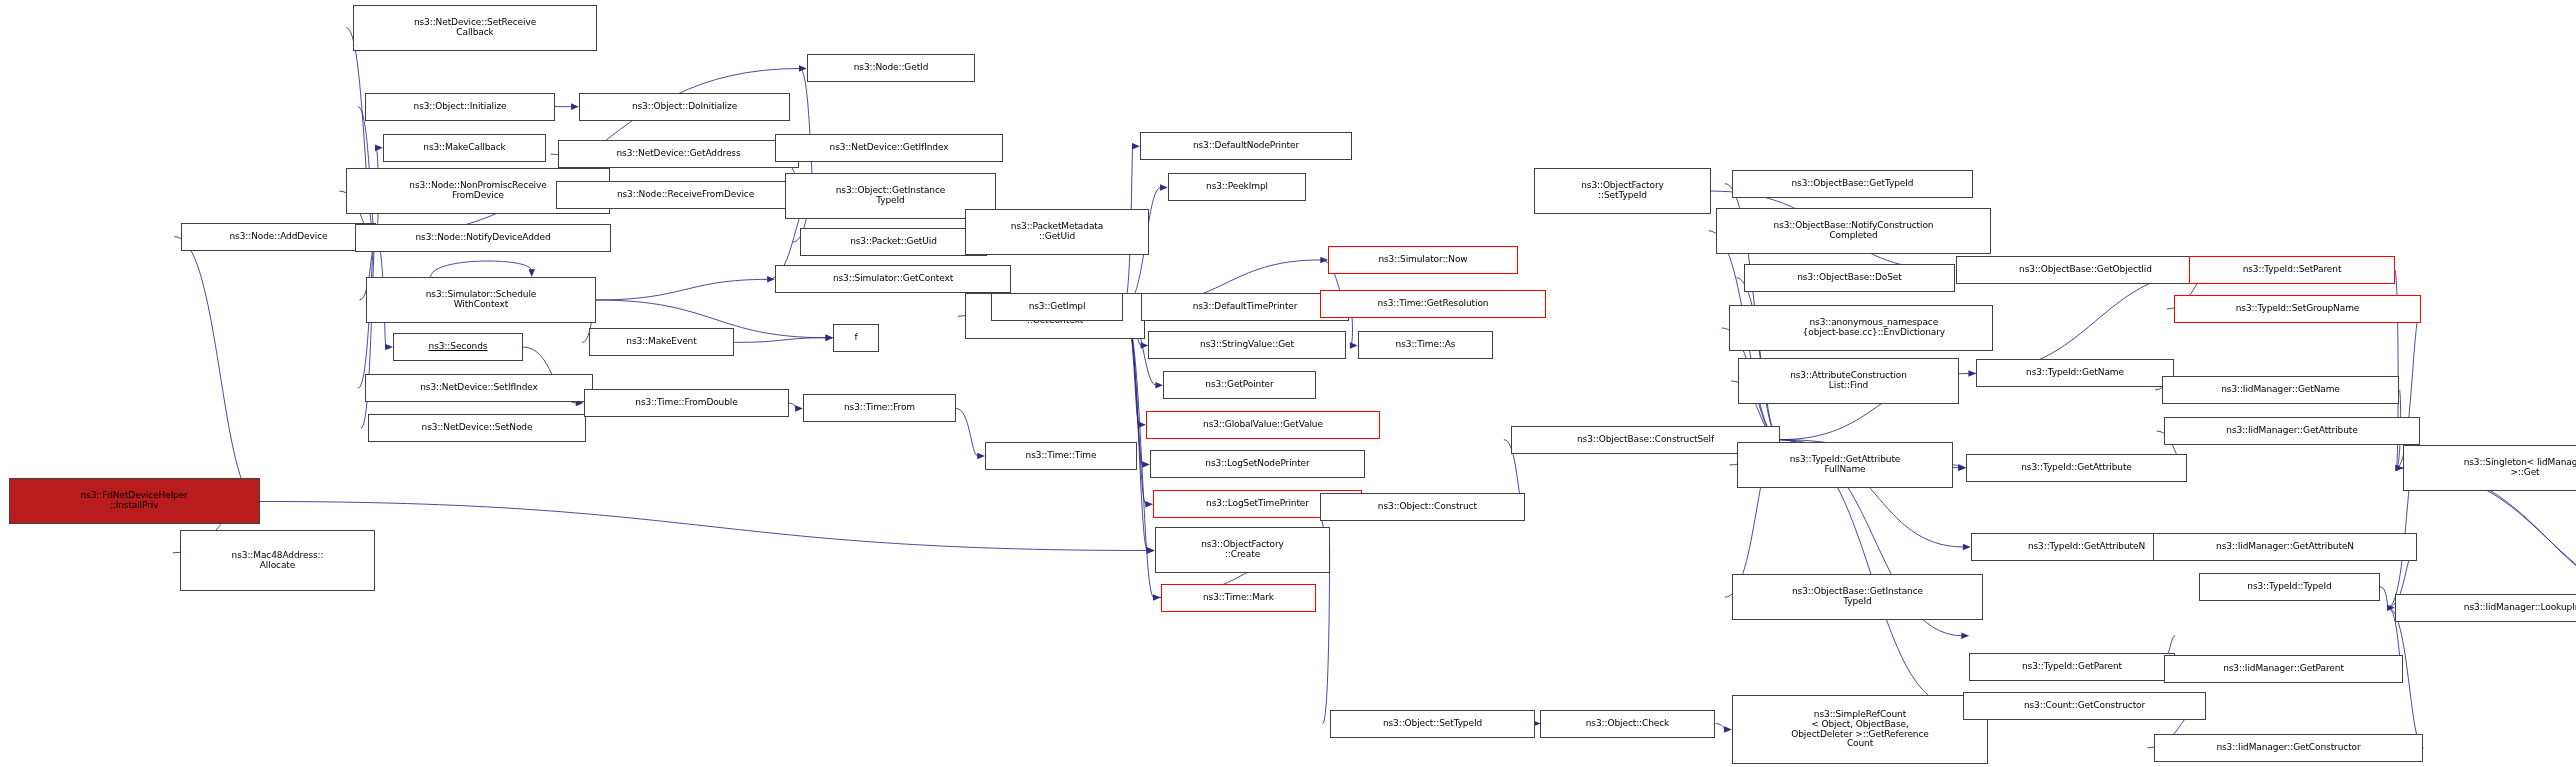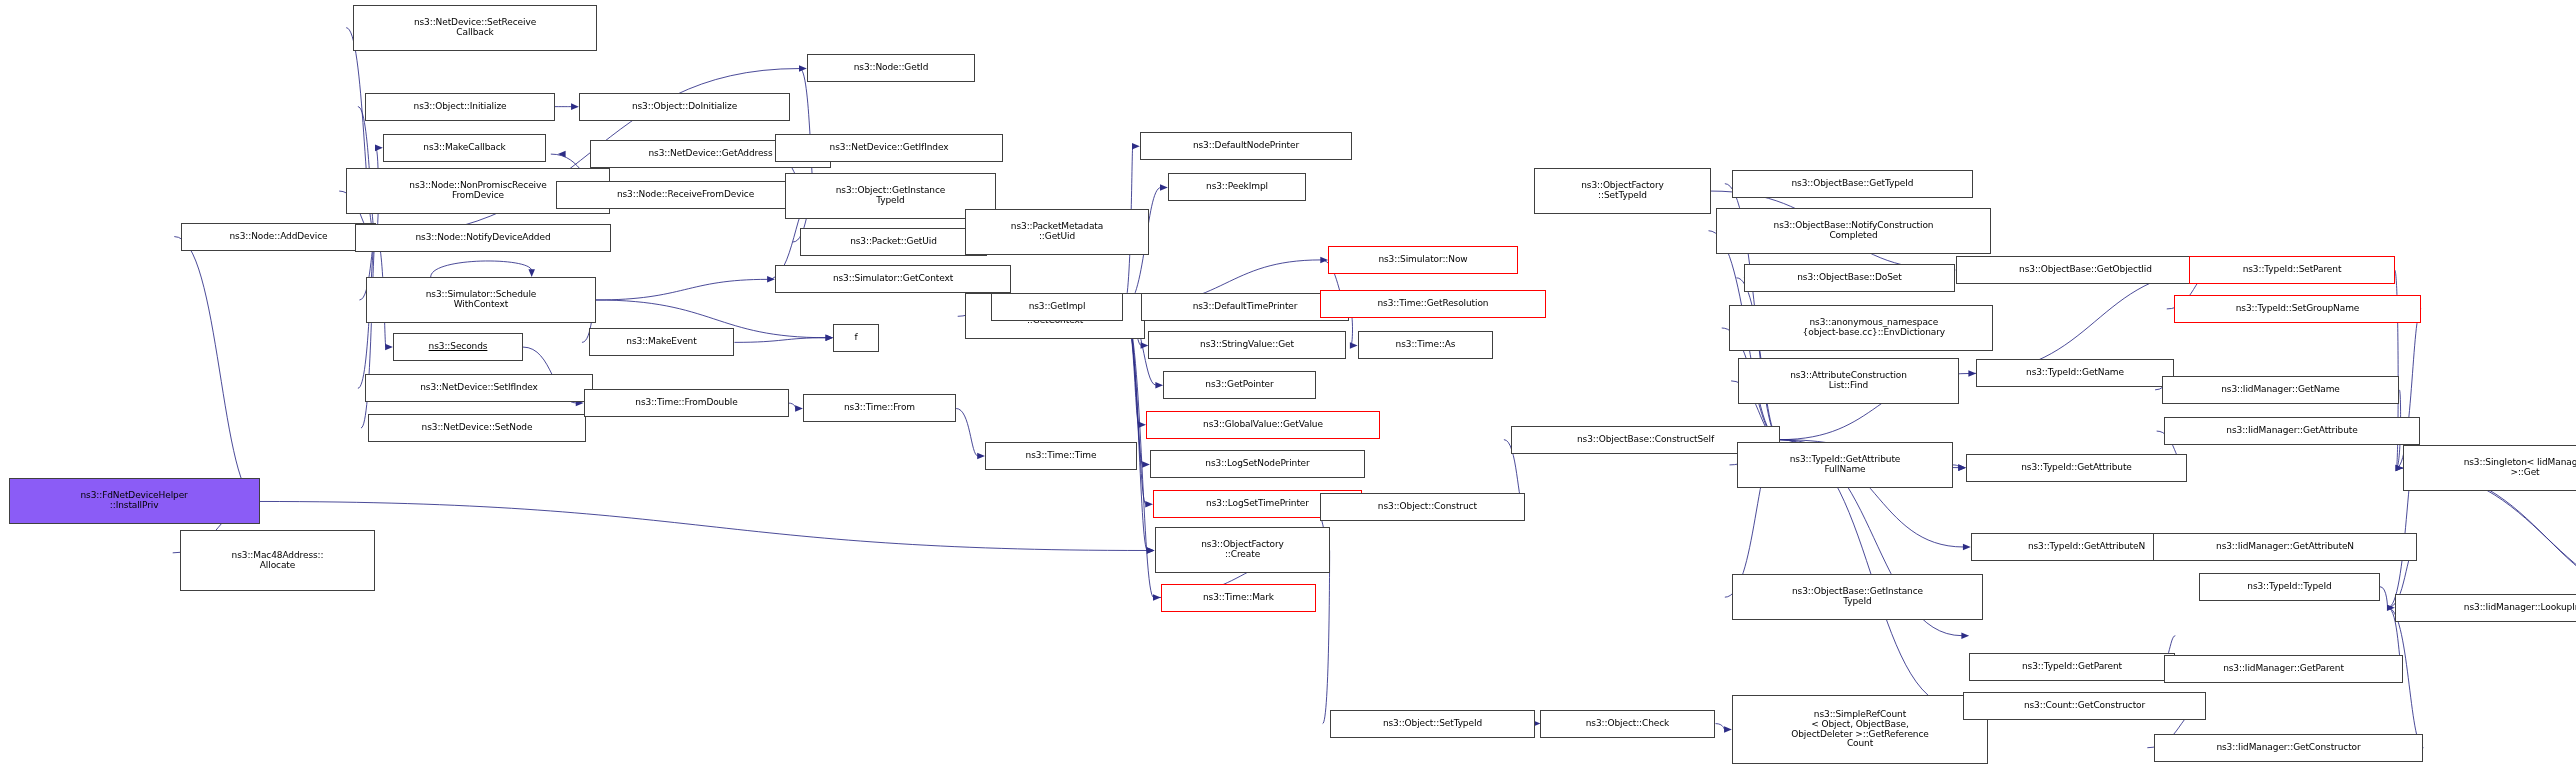--- a/index.html
+++ b/index.html
@@ -17,21 +17,21 @@
     justify-content:center;
     text-align:center;
     font-size:9px;
     line-height:9.7px;
     letter-spacing:-0.1px;
     white-space:pre-line;
     padding:0 2.3px;
     overflow:hidden;
   }
   .node.red{border-color:#ff0000;}
-  .node.root{background:#8b5cf6;border-color:#404040;}
+  .node.root{background:#b91c1c;border-color:#404040;}
 </style>
 </head>
 <body>
 
 <div id="canvas">
   <svg id="edges" viewBox="0 0 3311 987">
       <path d="M333,644.5 C283,644.5 283,304 224,304" fill="none" stroke="#2d2d86" stroke-width="1.1"></path>
       <polygon points="233,304 243,299.8 243,308.2" fill="#2d2d86"></polygon>
       <path d="M333,644.5 C282,644.5 282,710.5 222,710.5" fill="none" stroke="#2d2d86" stroke-width="1.1"></path>
       <polygon points="231,710.5 241,706.3 241,714.7" fill="#2d2d86"></polygon>
@@ -213,21 +213,21 @@
       <div class="node" style="left: 346px; top: 168px; width: 264px; height: 46px;">ns3::Node::NonPromiscReceive
 FromDevice</div>
       <div class="node" style="left: 355px; top: 224px; width: 256px; height: 28px;">ns3::Node::NotifyDeviceAdded</div>
       <div class="node" style="left: 366px; top: 277px; width: 230px; height: 46px;">ns3::Simulator::Schedule
 WithContext</div>
       <div class="node" style="left: 393px; top: 333px; width: 130px; height: 28px; text-decoration: underline;">ns3::Seconds</div>
       <div class="node" style="left: 365px; top: 374px; width: 228px; height: 28px;">ns3::NetDevice::SetIfIndex</div>
       <div class="node" style="left: 368px; top: 414px; width: 218px; height: 28px;">ns3::NetDevice::SetNode</div>
       <div class="node" style="left: 807px; top: 54px; width: 168px; height: 28px;">ns3::Node::GetId</div>
       <div class="node" style="left: 579px; top: 93px; width: 211px; height: 28px;">ns3::Object::DoInitialize</div>
-      <div class="node" style="left: 558px; top: 140px; width: 241px; height: 28px; margin-left: 32px;">ns3::NetDevice::GetAddress</div>
+      <div class="node" style="left: 558px; top: 140px; width: 241px; height: 28px;">ns3::NetDevice::GetAddress</div>
       <div class="node" style="left: 556px; top: 181px; width: 259px; height: 28px;">ns3::Node::ReceiveFromDevice</div>
       <div class="node" style="left: 589px; top: 328px; width: 145px; height: 28px;">ns3::MakeEvent</div>
       <div class="node" style="left: 584px; top: 389px; width: 205px; height: 28px;">ns3::Time::FromDouble</div>
       <div class="node" style="left: 775px; top: 134px; width: 228px; height: 28px;">ns3::NetDevice::GetIfIndex</div>
       <div class="node" style="left: 785px; top: 173px; width: 211px; height: 46px;">ns3::Object::GetInstance
 TypeId</div>
       <div class="node" style="left: 800px; top: 228px; width: 187px; height: 28px;">ns3::Packet::GetUid</div>
       <div class="node" style="left: 775px; top: 265px; width: 236px; height: 28px;">ns3::Simulator::GetContext</div>
       <div class="node" style="left: 833px; top: 324px; width: 46px; height: 28px;">f</div>
       <div class="node" style="left: 803px; top: 394px; width: 153px; height: 28px;">ns3::Time::From</div>

